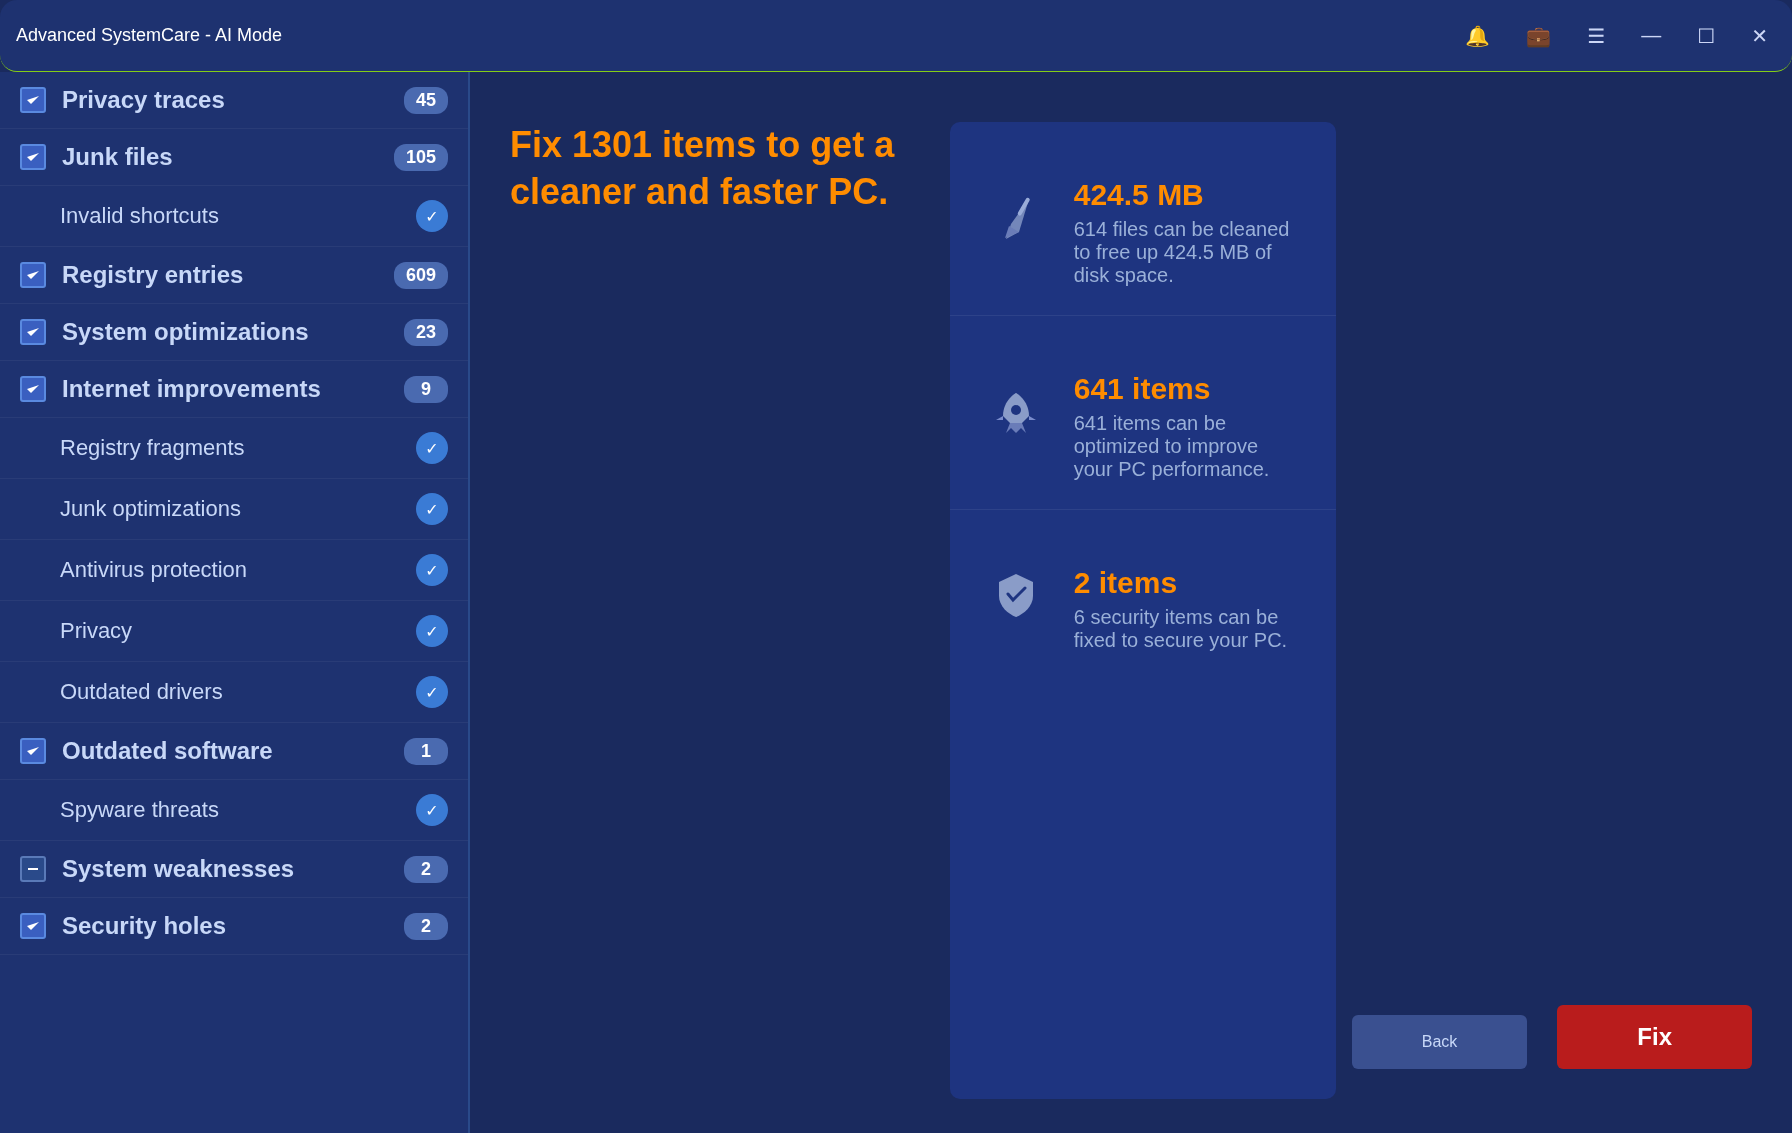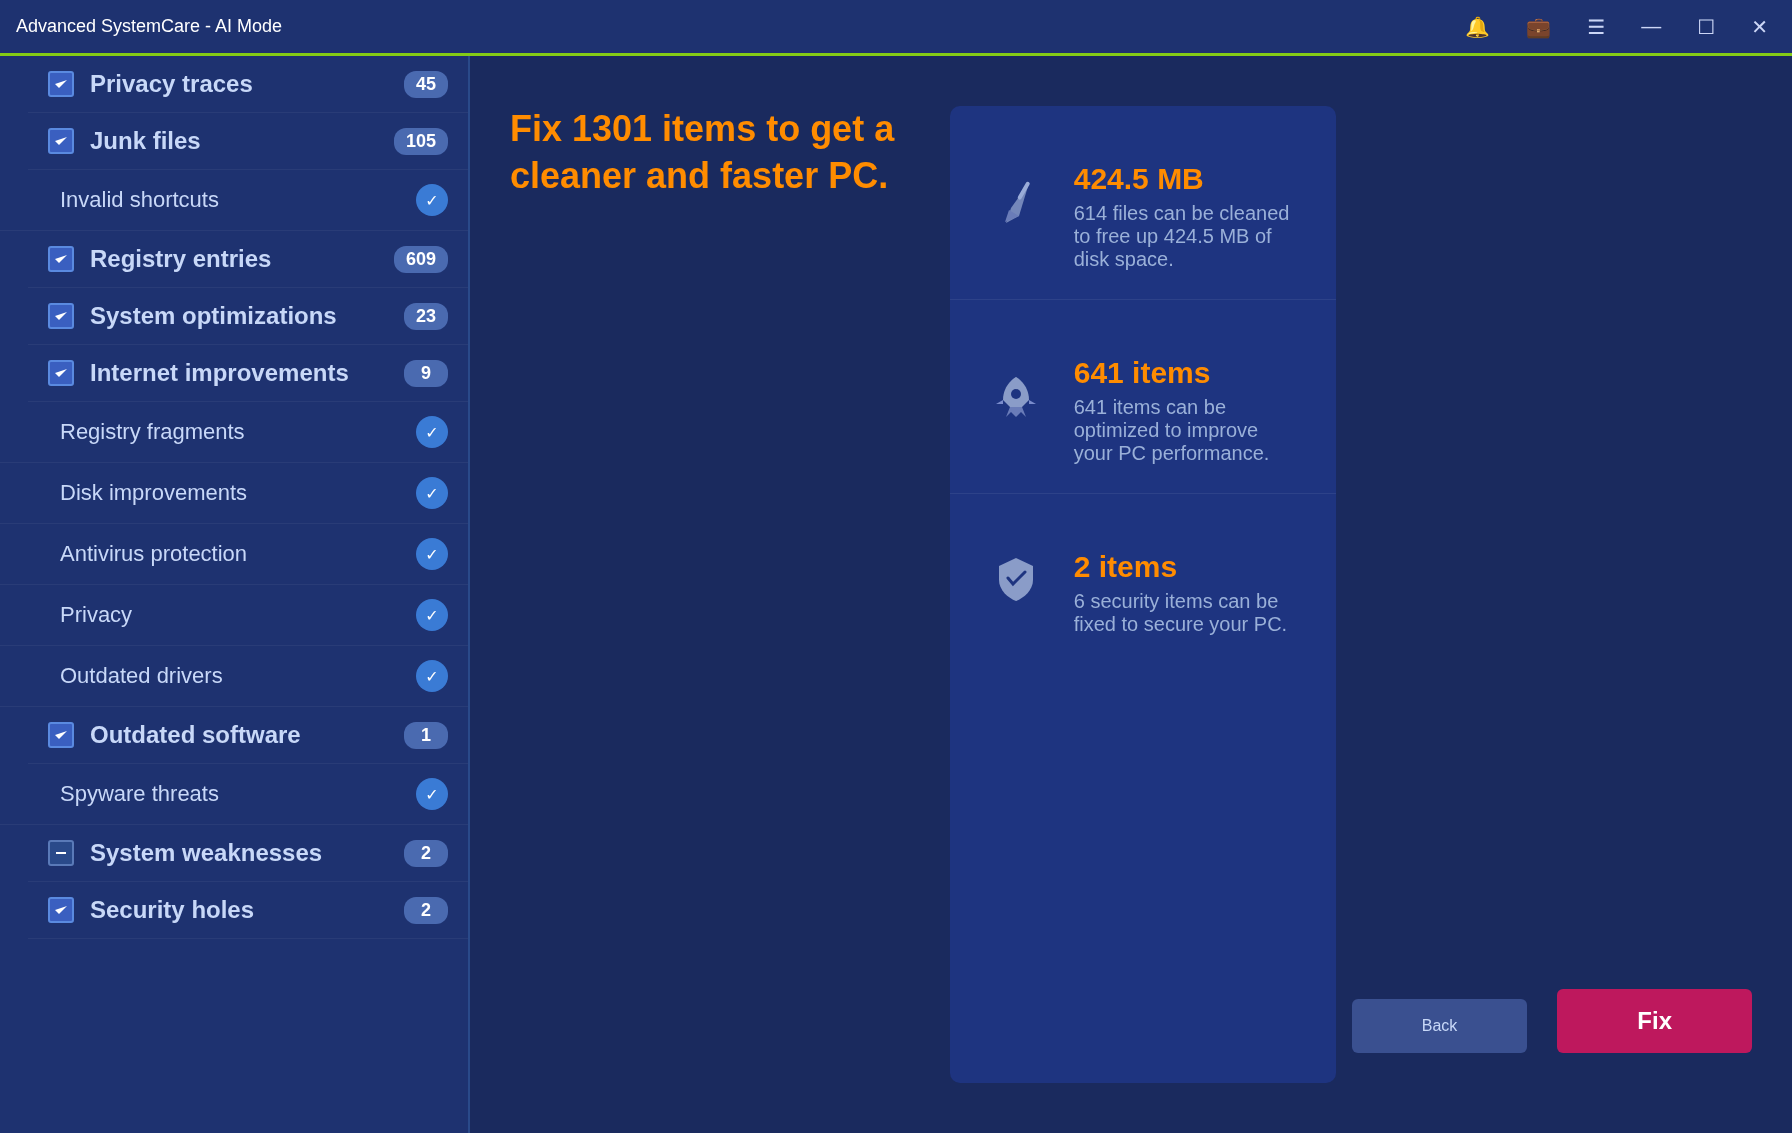--- a/index.html
+++ b/index.html
@@ -7,26 +7,27 @@
       width: 1792px;
       height: 1133px;
       background: #1a2a5e;
       font-family: 'Segoe UI', Arial, sans-serif;
       overflow: hidden;
     }
 
     
     .title-bar {
       background: #1e3270;
-      height: 56px;
+      height: 72px;
       display: flex;
       align-items: center;
       justify-content: space-between;
       padding: 0 16px;
-      border-bottom: 3px solid #84cc16;
+      border-bottom: 1px solid #84cc16;
+      border-radius: 17px;
     }
     .title-bar-left {
       display: flex;
       align-items: center;
       gap: 10px;
       color: #fff;
       font-size: 18px;
       font-weight: 500;
     }
     .title-bar-right {
@@ -68,21 +69,20 @@
       padding: 14px 20px;
       color: #c8d8f8;
       font-size: 22px;
       border-bottom: 1px solid rgba(255,255,255,0.05);
       cursor: pointer;
     }
 
     .sidebar-item.main-item {
       font-size: 24px;
       font-weight: 600;
-      margin-left: 28px;
     }
     .sidebar-item.sub-item {
       padding-left: 60px;
       font-size: 22px;
       color: #b0c4e8;
     }
 
     .checkbox {
       width: 26px;
       height: 26px;
@@ -208,21 +208,21 @@
       color: #c8d8f8;
       border: none;
       border-radius: 6px;
       padding: 18px 70px;
       font-size: 16px;
       cursor: pointer;
       font-weight: 500;
     }
 
     .btn-fix {
-      background: #be185d;
+      background: #b91c1c;
       color: #fff;
       border: none;
       border-radius: 6px;
       padding: 18px 80px;
       font-size: 24px;
       font-weight: 600;
       cursor: pointer;
     }
 
     
@@ -305,21 +305,21 @@
       <span class="item-label">Internet improvements</span>
       <span class="badge">9</span>
     </div>
 
     <div class="sidebar-item sub-item">
       <span class="item-label">Registry fragments</span>
       <div class="check-icon">✓</div>
     </div>
 
     <div class="sidebar-item sub-item">
-      <span class="item-label">Disk improvements</span>
+      <span class="item-label">Junk optimizations</span>
       <div class="check-icon">✓</div>
     </div>
 
     <div class="sidebar-item sub-item">
       <span class="item-label">Antivirus protection</span>
       <div class="check-icon">✓</div>
     </div>
 
     <div class="sidebar-item sub-item">
       <span class="item-label">Privacy</span>

